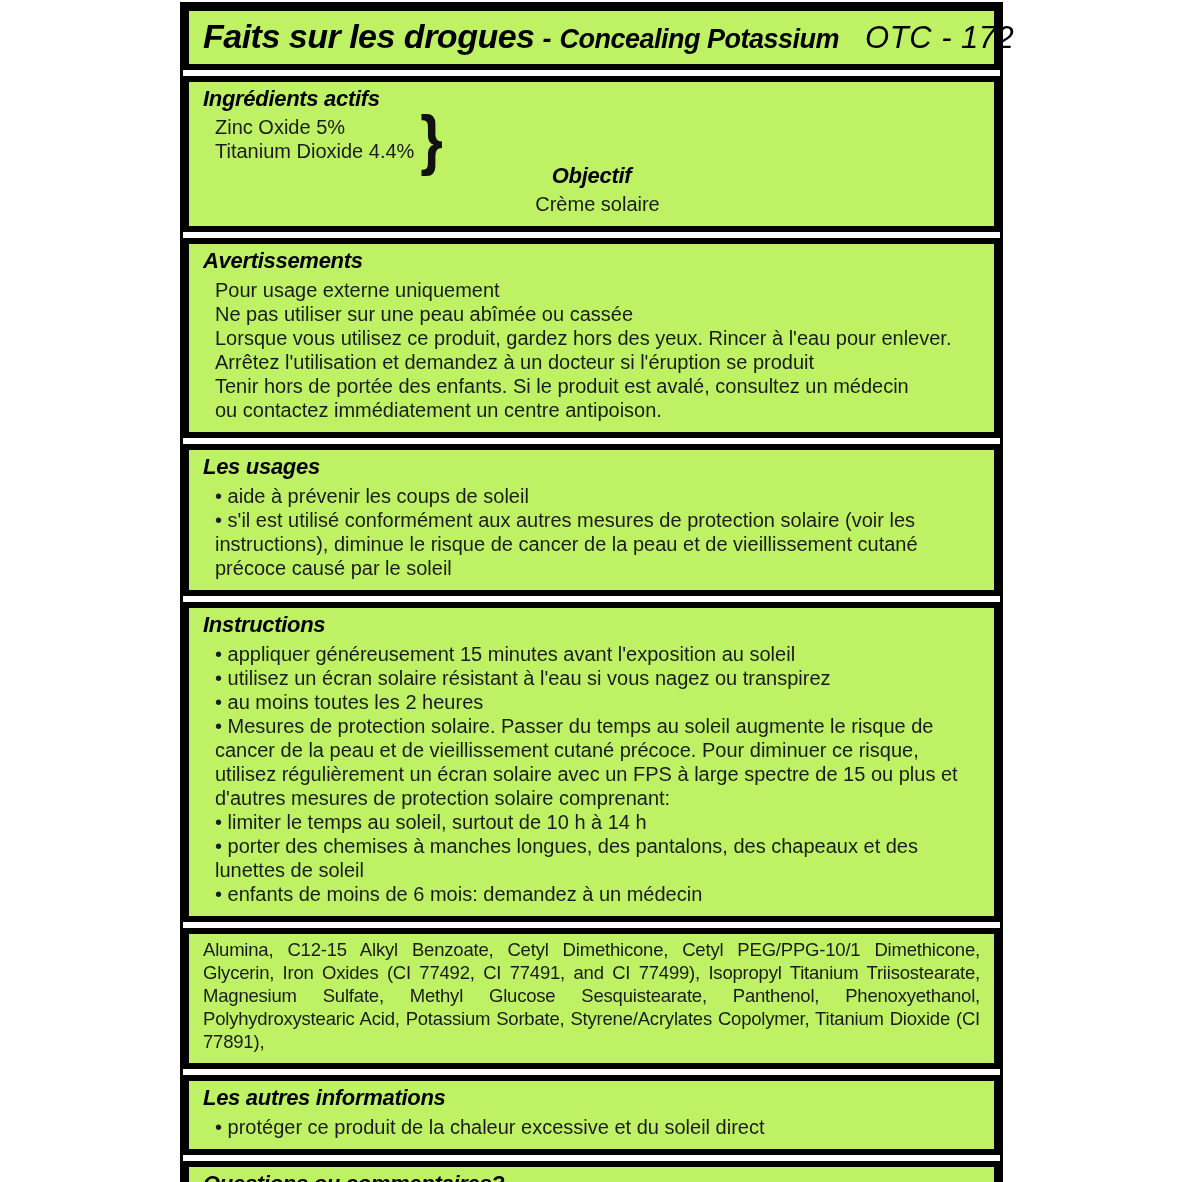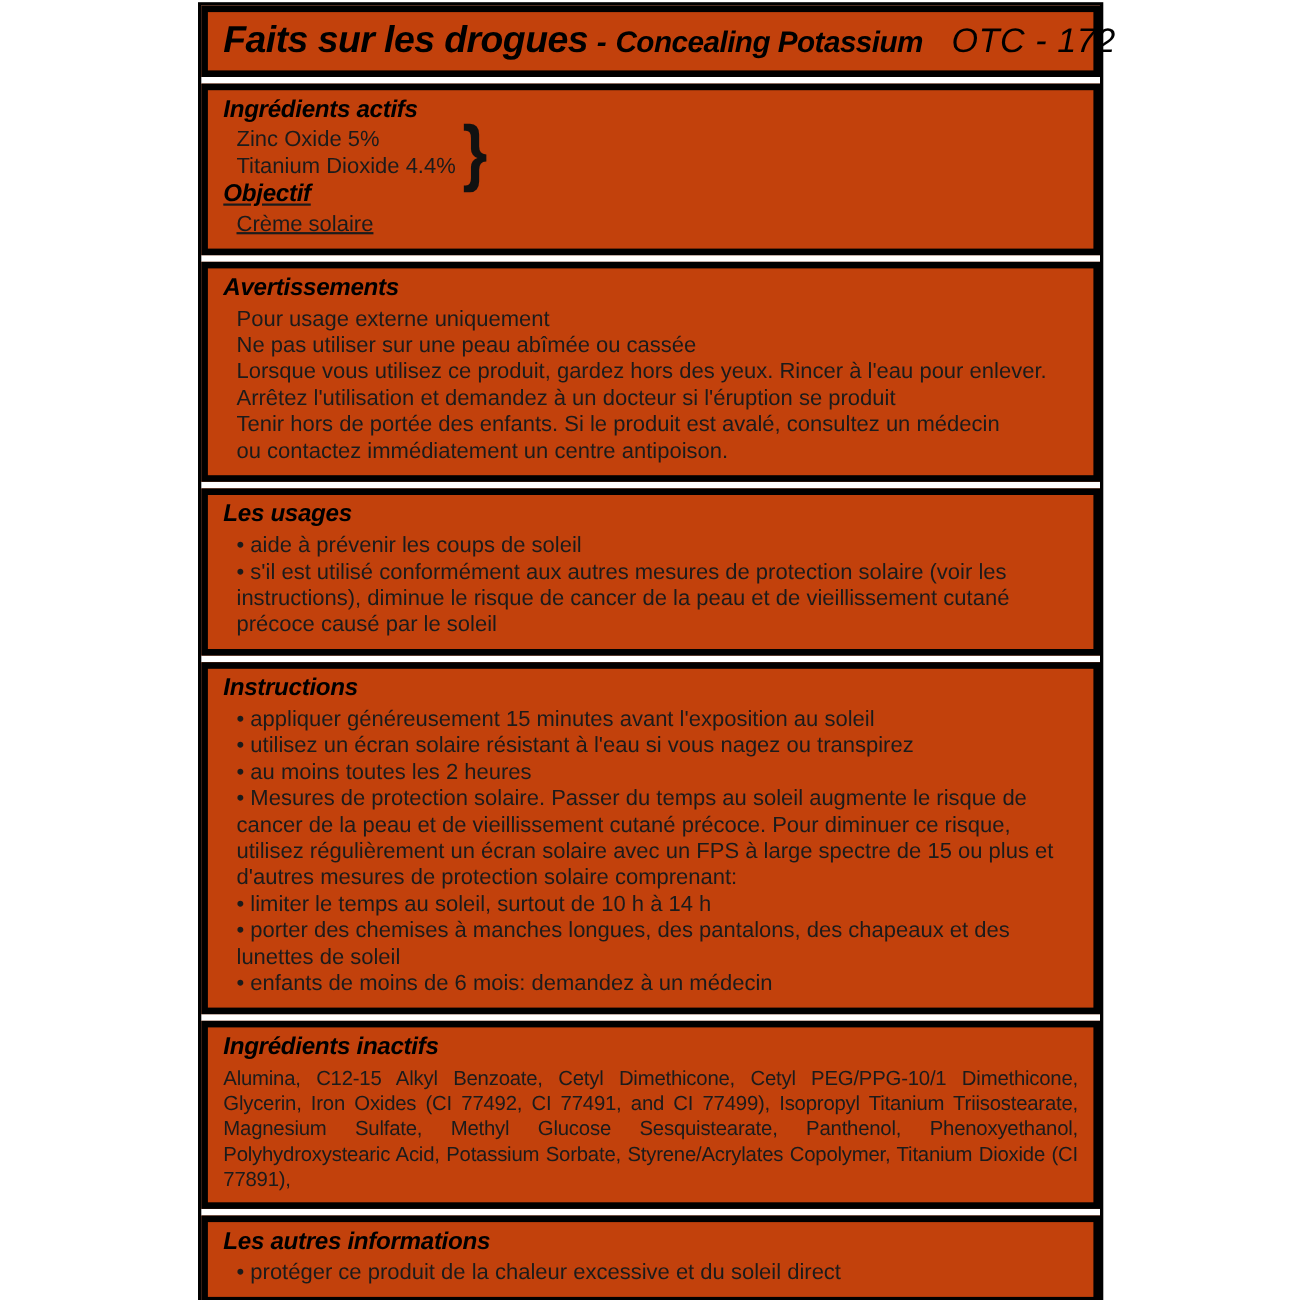--- a/index.html
+++ b/index.html
@@ -19,21 +19,21 @@
     width: 823px;
     box-sizing: border-box;
     border: 3px solid #000;
     background: #ffffff;
     display: flex;
     flex-direction: column;
     gap: 6px;
   }
   .sec {
     border: 6px solid #000;
-    background: #c2410c;
+    background: #bef264;
     box-sizing: border-box;
     padding: 4px 14px 10px 14px;
   }
   .sec-title {
     padding: 6px 14px 8px 14px;
     display: flex;
     align-items: baseline;
     white-space: nowrap;
   }
   .t-main  { font-size: 34px; font-weight: bold; font-style: italic; color: #000; letter-spacing: -0.5px; }
@@ -53,21 +53,21 @@
   .ing-rows { display: flex; align-items: center; }
   .ing-col  { display: flex; flex-direction: column; }
   .brace {
     font-size: 58px;
     font-weight: 600;
     line-height: 48px;
     margin-left: 6px;
     transform: scaleY(1.15);
     color: #111;
   }
-  .purpose-col { text-align: left; text-decoration: underline; }
+  .purpose-col { text-align: center; }
   .inactive-text {
     font-size: 18.5px;
     line-height: 23px;
     text-align: justify;
     letter-spacing: -0.2px;
   }
   .inactive-water { font-size: 18.5px; line-height: 23px; }
   .sec-usages .heading, .sec-warn .heading, .sec-instr .heading,
   .sec-inactive .heading, .sec-other .heading, .sec-q .heading { margin-bottom: 4px; }
 </style>
@@ -121,21 +121,20 @@
     <div class="bodyline">• appliquer généreusement 15 minutes avant l'exposition au soleil</div>
     <div class="bodyline">• utilisez un écran solaire résistant à l'eau si vous nagez ou transpirez</div>
     <div class="bodyline">• au moins toutes les 2 heures</div>
     <div class="bodyline">• Mesures de protection solaire. Passer du temps au soleil augmente le risque de cancer de la peau et de vieillissement cutané précoce. Pour diminuer ce risque, utilisez régulièrement un écran solaire avec un FPS à large spectre de 15 ou plus et d'autres mesures de protection solaire comprenant:</div>
     <div class="bodyline">• limiter le temps au soleil, surtout de 10 h à 14 h</div>
     <div class="bodyline">• porter des chemises à manches longues, des pantalons, des chapeaux et des lunettes de soleil</div>
     <div class="bodyline">• enfants de moins de 6 mois: demandez à un médecin</div>
   </div>
 
   <div class="sec sec-inactive">
-    <div class="heading">Ingrédients inactifs</div>
     <div class="inactive-text">Alumina, C12-15 Alkyl Benzoate, Cetyl Dimethicone, Cetyl PEG/PPG-10/1 Dimethicone, Glycerin, Iron Oxides (CI 77492, CI 77491, and CI 77499), Isopropyl Titanium Triisostearate, Magnesium Sulfate, Methyl Glucose Sesquistearate, Panthenol, Phenoxyethanol, Polyhydroxystearic Acid, Potassium Sorbate, Styrene/Acrylates Copolymer, Titanium Dioxide (CI 77891),</div>
   </div>
 
   <div class="sec sec-other">
     <div class="heading">Les autres informations</div>
     <div class="bodyline">• protéger ce produit de la chaleur excessive et du soleil direct</div>
   </div>
 
   <div class="sec sec-q">
     <div class="heading">Questions ou commentaires?</div>

